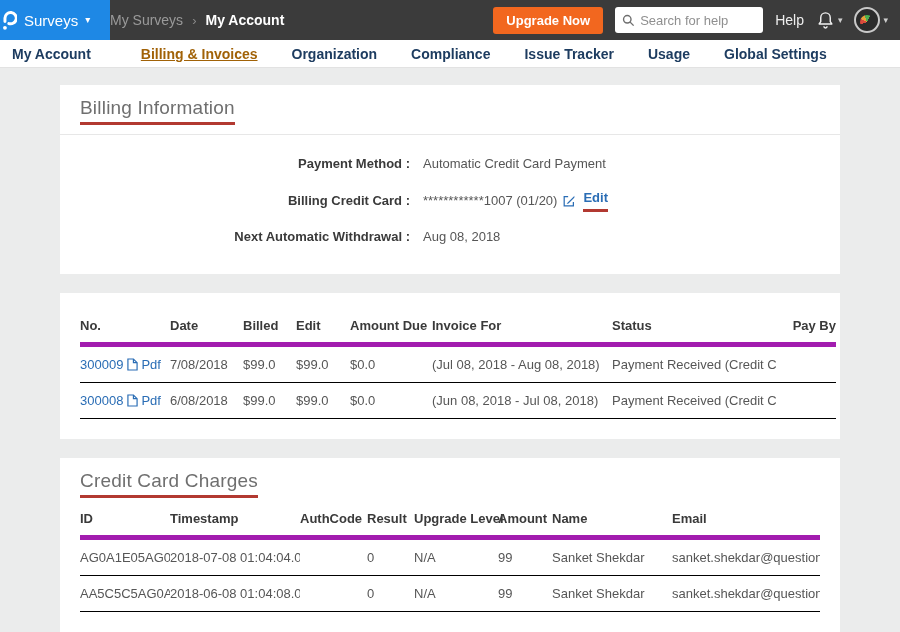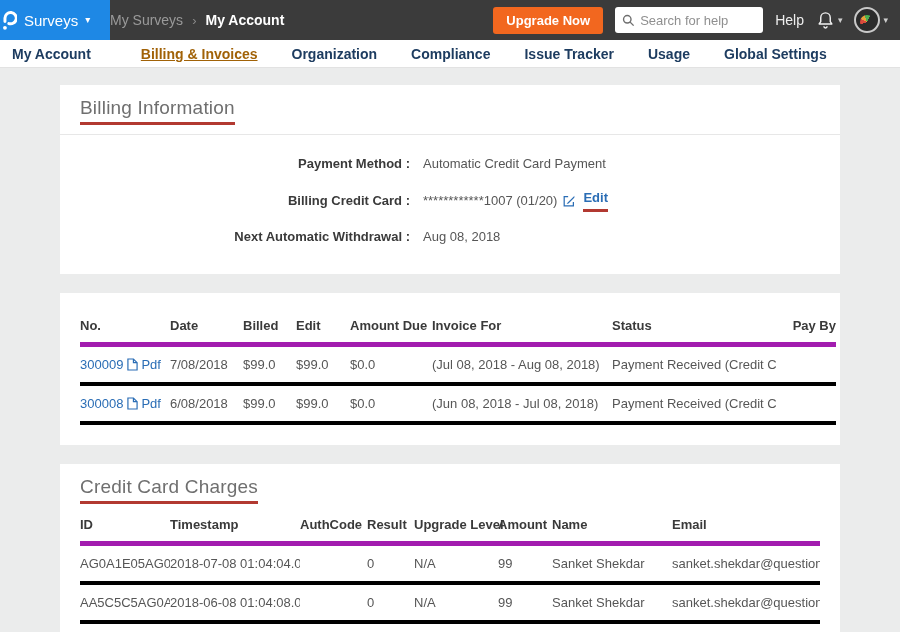--- a/index.html
+++ b/index.html
@@ -45,21 +45,21 @@
   .info-rows { padding-top:12px; }
   .info-row { display:flex; align-items:center; padding:8px 0; line-height:18px; }
   .info-label { width:330px; text-align:right; font-weight:700; color:#3a3a3a; flex:none; }
   .info-value { margin-left:13px; color:#565656; display:flex; align-items:center; gap:5px; }
   .edit-link { color:#2a6db5; font-weight:700; text-decoration:none; border-bottom:3px solid #b23931; padding-bottom:2px; margin-left:2px; }
   .icon-btn { display:inline-flex; cursor:pointer; }
 
   
   table { border-collapse:collapse; table-layout:fixed; width:100%; margin-top:4px; }
   th { text-align:left; font-size:13px; font-weight:700; color:#3a3a3a; padding:9px 6px 9px 0; border-bottom:5px solid #a21caf; white-space:nowrap; }
-  td { font-size:13px; color:#565656; padding:10px 6px 10px 0; border-bottom:4px solid #000000; white-space:nowrap; overflow:hidden; }
+  td { font-size:13px; color:#565656; padding:10px 6px 10px 0; border-bottom:1px solid #000000; white-space:nowrap; overflow:hidden; }
   th.right, td.right { text-align:right; padding-right:0; }
   a.blue-link { color:#2a6db5; text-decoration:none; cursor:pointer; }
   .no-cell { display:flex; align-items:center; gap:4px; }
   .pdf-link { display:inline-flex; align-items:center; gap:3px; color:#2a6db5; text-decoration:none; cursor:pointer; }
 
   svg { display:block; }
 </style>
 </head>
 <body>
 

